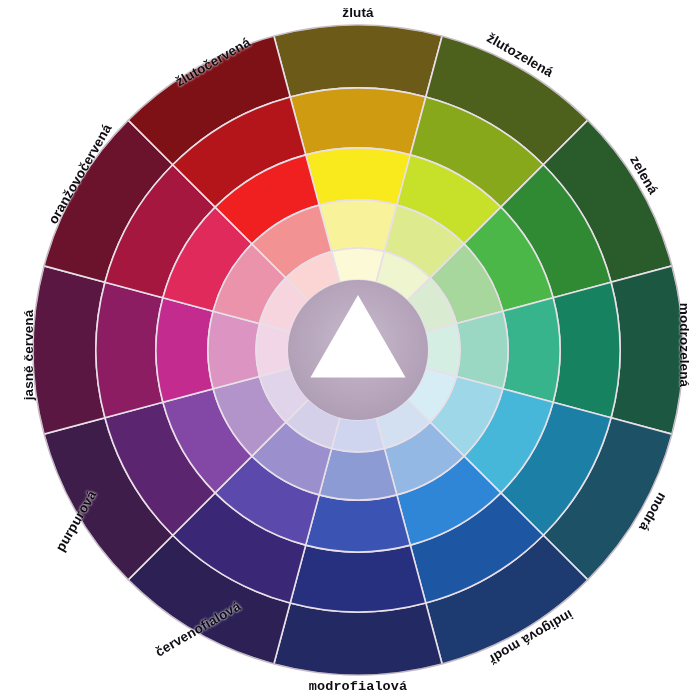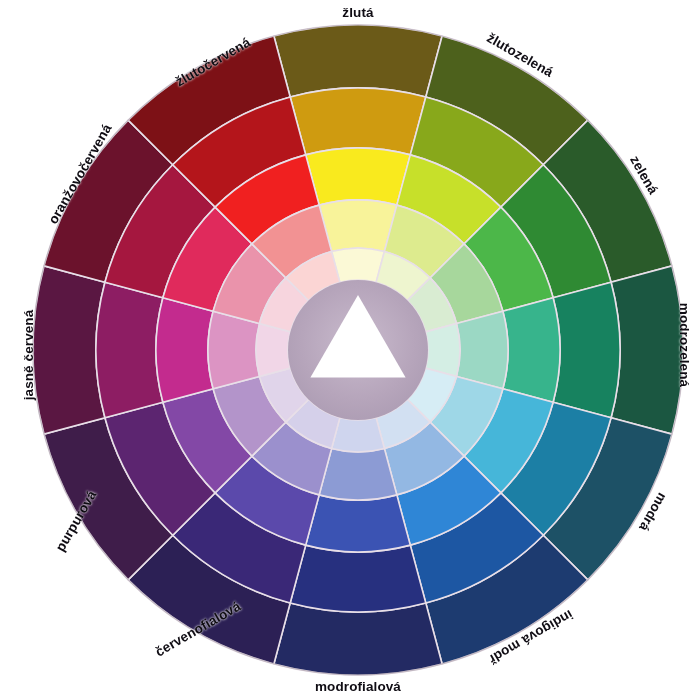--- a/index.html
+++ b/index.html
@@ -201,20 +201,20 @@
         <polygon points="350.0,295.0 397.6,377.5 302.4,377.5" fill="#ffffff"></polygon>
       </g>
   </svg>
   <div id="labels-layer">
       <div class="label" style="left: 350px; top: 12px; transform: translate(-50%, -50%) rotate(0deg);">žlutá</div>
       <div class="label" style="left: 512px; top: 55px; transform: translate(-50%, -50%) rotate(30deg);">žlutozelená</div>
       <div class="label" style="left: 636px; top: 175px; transform: translate(-50%, -50%) rotate(60deg);">zelená</div>
       <div class="label" style="left: 676px; top: 345px; transform: translate(-50%, -50%) rotate(90deg);">modrozelená</div>
       <div class="label" style="left: 645px; top: 512px; transform: translate(-50%, -50%) rotate(120deg);">modrá</div>
       <div class="label" style="left: 523px; top: 637px; transform: translate(-50%, -50%) rotate(150deg);">indigová modř</div>
-      <div class="label" style="left: 350px; top: 686px; transform: translate(-50%, -50%) rotate(0deg);">modrofialová</div>
+      <div class="label" style="left: 350px; top: 686px; transform: translate(-50%, -50%) rotate(0deg); font-family: Liberation Mono, monospace;">modrofialová</div>
       <div class="label" style="left: 190px; top: 629px; transform: translate(-50%, -50%) rotate(-30deg);">červenofialová</div>
       <div class="label" style="left: 68px; top: 521px; transform: translate(-50%, -50%) rotate(-60deg);">purpurová</div>
       <div class="label" style="left: 20px; top: 355px; transform: translate(-50%, -50%) rotate(-90deg);">jasně červená</div>
       <div class="label" style="left: 72px; top: 174px; transform: translate(-50%, -50%) rotate(-60deg);">oranžovočervená</div>
       <div class="label" style="left: 205px; top: 62px; transform: translate(-50%, -50%) rotate(-30deg);">žlutočervená</div>
     </div>
 </div>
 
 </body></html>

